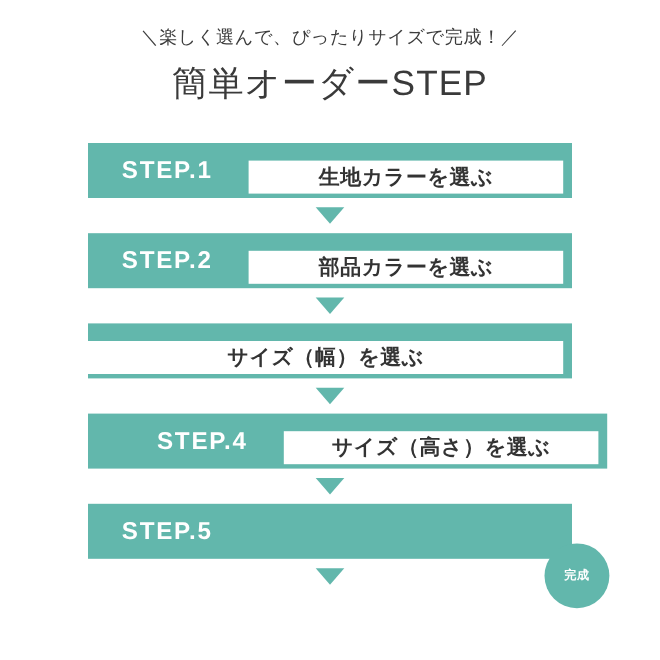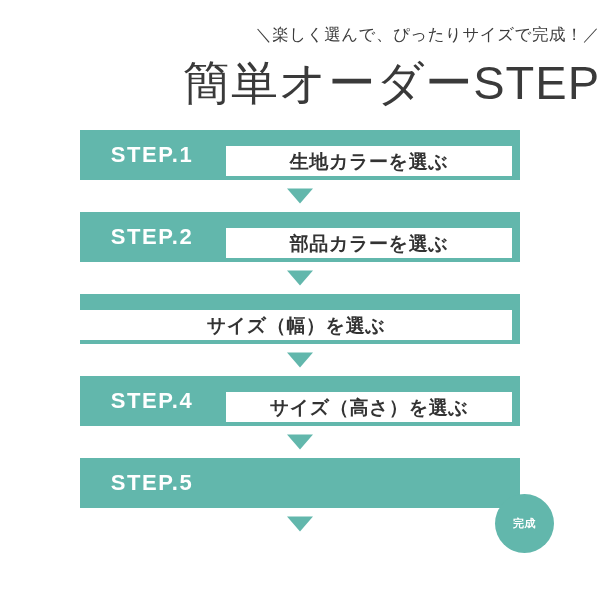--- a/index.html
+++ b/index.html
@@ -20,36 +20,36 @@
     height: 600px;
     background: #ffffff;
   }
 
   
   .header {
     position: absolute;
     left: 0;
     top: 0;
     width: 600px;
-    text-align: right;
+    text-align: center;
   }
 
   .kicker {
     margin-top: 26px;
     font-size: 16.5px;
     line-height: 1;
     color: #3c3c3c;
     letter-spacing: 0.5px;
     font-weight: 400;
     white-space: nowrap;
   }
 
   .title {
     margin-top: 16px;
-    font-size: 47px;
+    font-size: 32px;
     line-height: 1;
     color: #3a3a3a;
     font-weight: 300;
     letter-spacing: 1px;
     white-space: nowrap;
   }
 
   
   .steps {
     position: absolute;
@@ -166,21 +166,21 @@
       <div class="arrow-down" style="border-top-color: rgb(98, 183, 172);"></div>
     </div>
 
     <div class="step-row" style="background: rgb(98, 183, 172);">
       <div class="step-panel">サイズ（幅）を選ぶ</div>
     </div>
     <div class="arrow-gap">
       <div class="arrow-down" style="border-top-color: rgb(98, 183, 172);"></div>
     </div>
 
-    <div class="step-row" style="background: rgb(98, 183, 172);">
+    <div class="step-row" style="background: rgb(98, 183, 172); padding-left: 32px;">
       <div class="step-label">STEP.4</div>
       <div class="step-panel">サイズ（高さ）を選ぶ</div>
     </div>
     <div class="arrow-gap">
       <div class="arrow-down" style="border-top-color: rgb(98, 183, 172);"></div>
     </div>
 
     <div class="step-row" style="background: rgb(98, 183, 172); gap: 48px;">
       <div class="step-label">STEP.5</div>
     </div>

